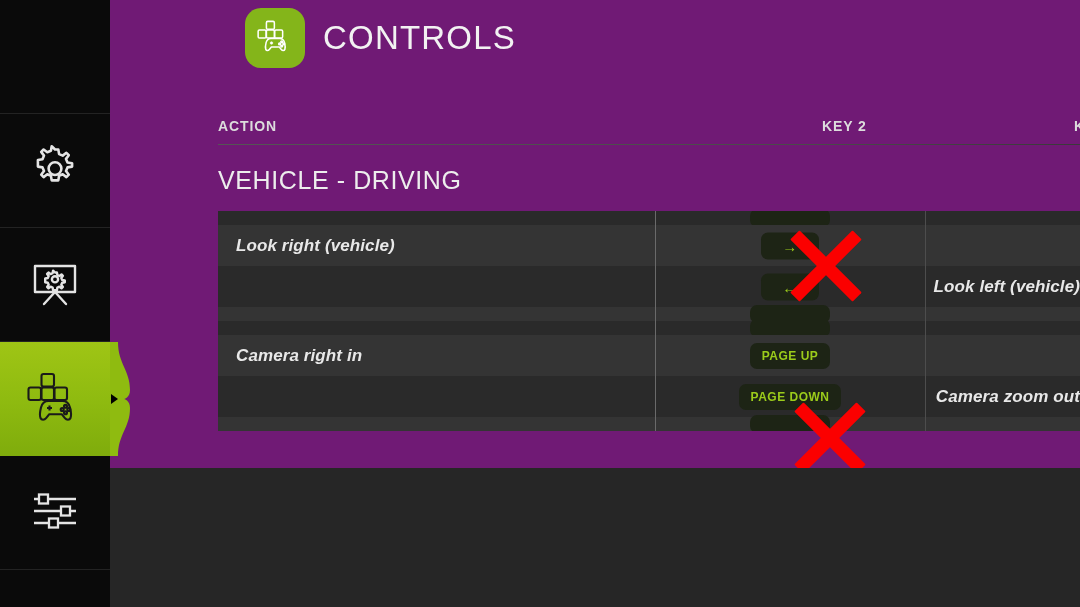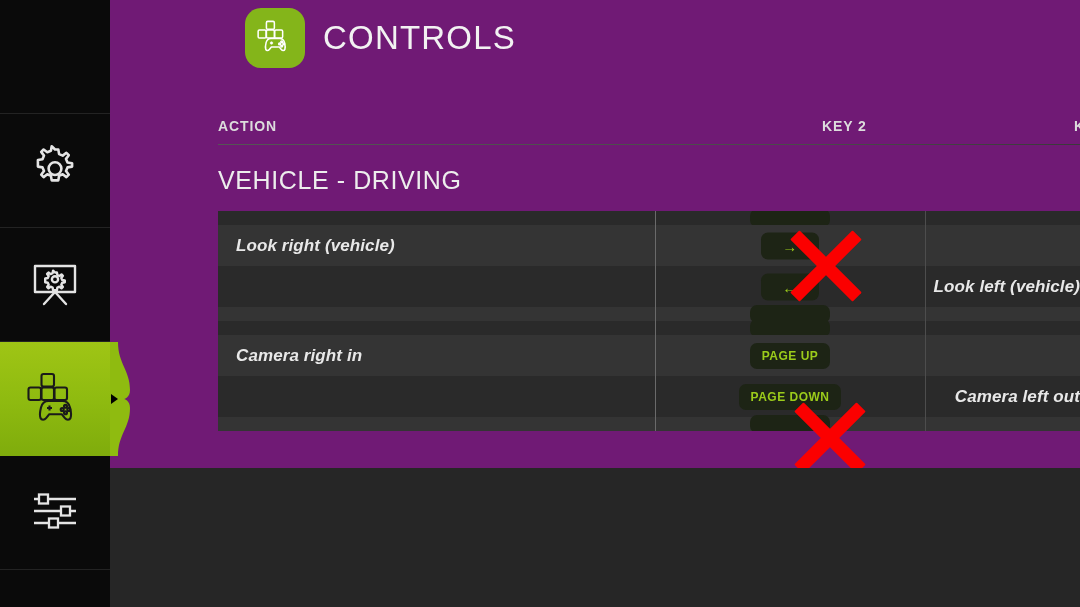--- a/index.html
+++ b/index.html
@@ -379,21 +379,21 @@
           </div>
 
           <div class="row odd">
             <span class="row-label">Camera right in</span>
             <div class="keycell k1">
               <span class="chip">PAGE UP</span>
             </div>
           </div>
 
           <div class="row even">
-            <span class="row-label">Camera left out</span>
+            <span class="row-label">Camera zoom out</span>
             <div class="keycell k1">
               <span class="chip">PAGE DOWN</span>
             </div>
           </div>
 
           <div class="row clip-bottom odd">
             <div class="keycell k1">
               <span class="chip" style="min-width: 56px; height: 10px; padding: 4px 12px;"></span>
             </div>
           </div>

